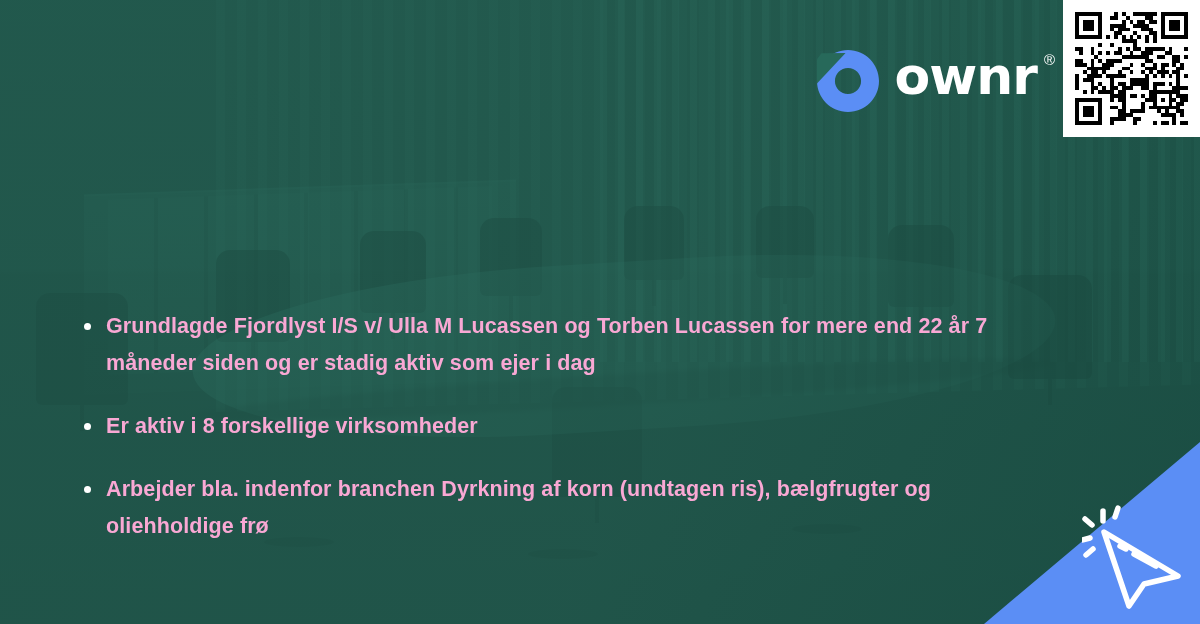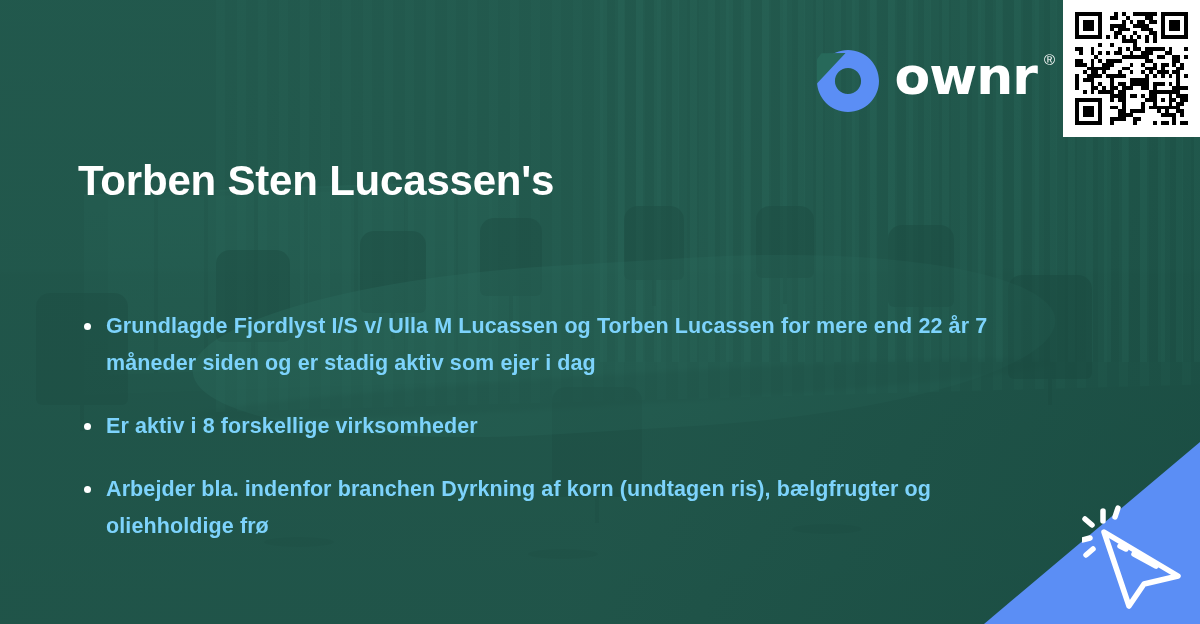--- a/index.html
+++ b/index.html
@@ -225,21 +225,21 @@
     margin-top: 4px;
     white-space: nowrap;
   }
 
   
   .bullets {
     position: absolute;
     left: 80px;
     top: 308px;
     right: 210px;
-    color: #7dd3fc;
+    color: #f9a8d4;
     list-style: none;
     margin: 0;
     padding: 0;
   }
   .bullet {
     position: relative;
     padding-left: 26px;
     margin-bottom: 26px;
     font-size: 21.5px;
     font-weight: bold;
@@ -1159,21 +1159,20 @@
         <i class="on"></i>
         <i></i>
         <i class="on"></i>
         <i></i>
         <i class="on"></i>
         <i class="on"></i>
       </div>
   </div>
 
   <div class="headline">
-    <div class="headline-line1">Torben Sten Lucassen's</div>
   </div>
 
   <ul class="bullets" id="bullet-list">
       <li class="bullet"><span class="bullet-dot"></span><span>Grundlagde Fjordlyst I/S v/ Ulla M Lucassen og Torben Lucassen for mere end 22 år 7 måneder siden og er stadig aktiv som ejer i dag</span></li>
       <li class="bullet"><span class="bullet-dot"></span><span>Er aktiv i 8 forskellige virksomheder</span></li>
       <li class="bullet"><span class="bullet-dot"></span><span>Arbejder bla. indenfor branchen Dyrkning af korn (undtagen ris), bælgfrugter og oliehholdige frø</span></li>
     </ul>
 
   <div class="corner-wedge"></div>
   <svg class="cursor-icon" viewBox="0 0 104 108">

